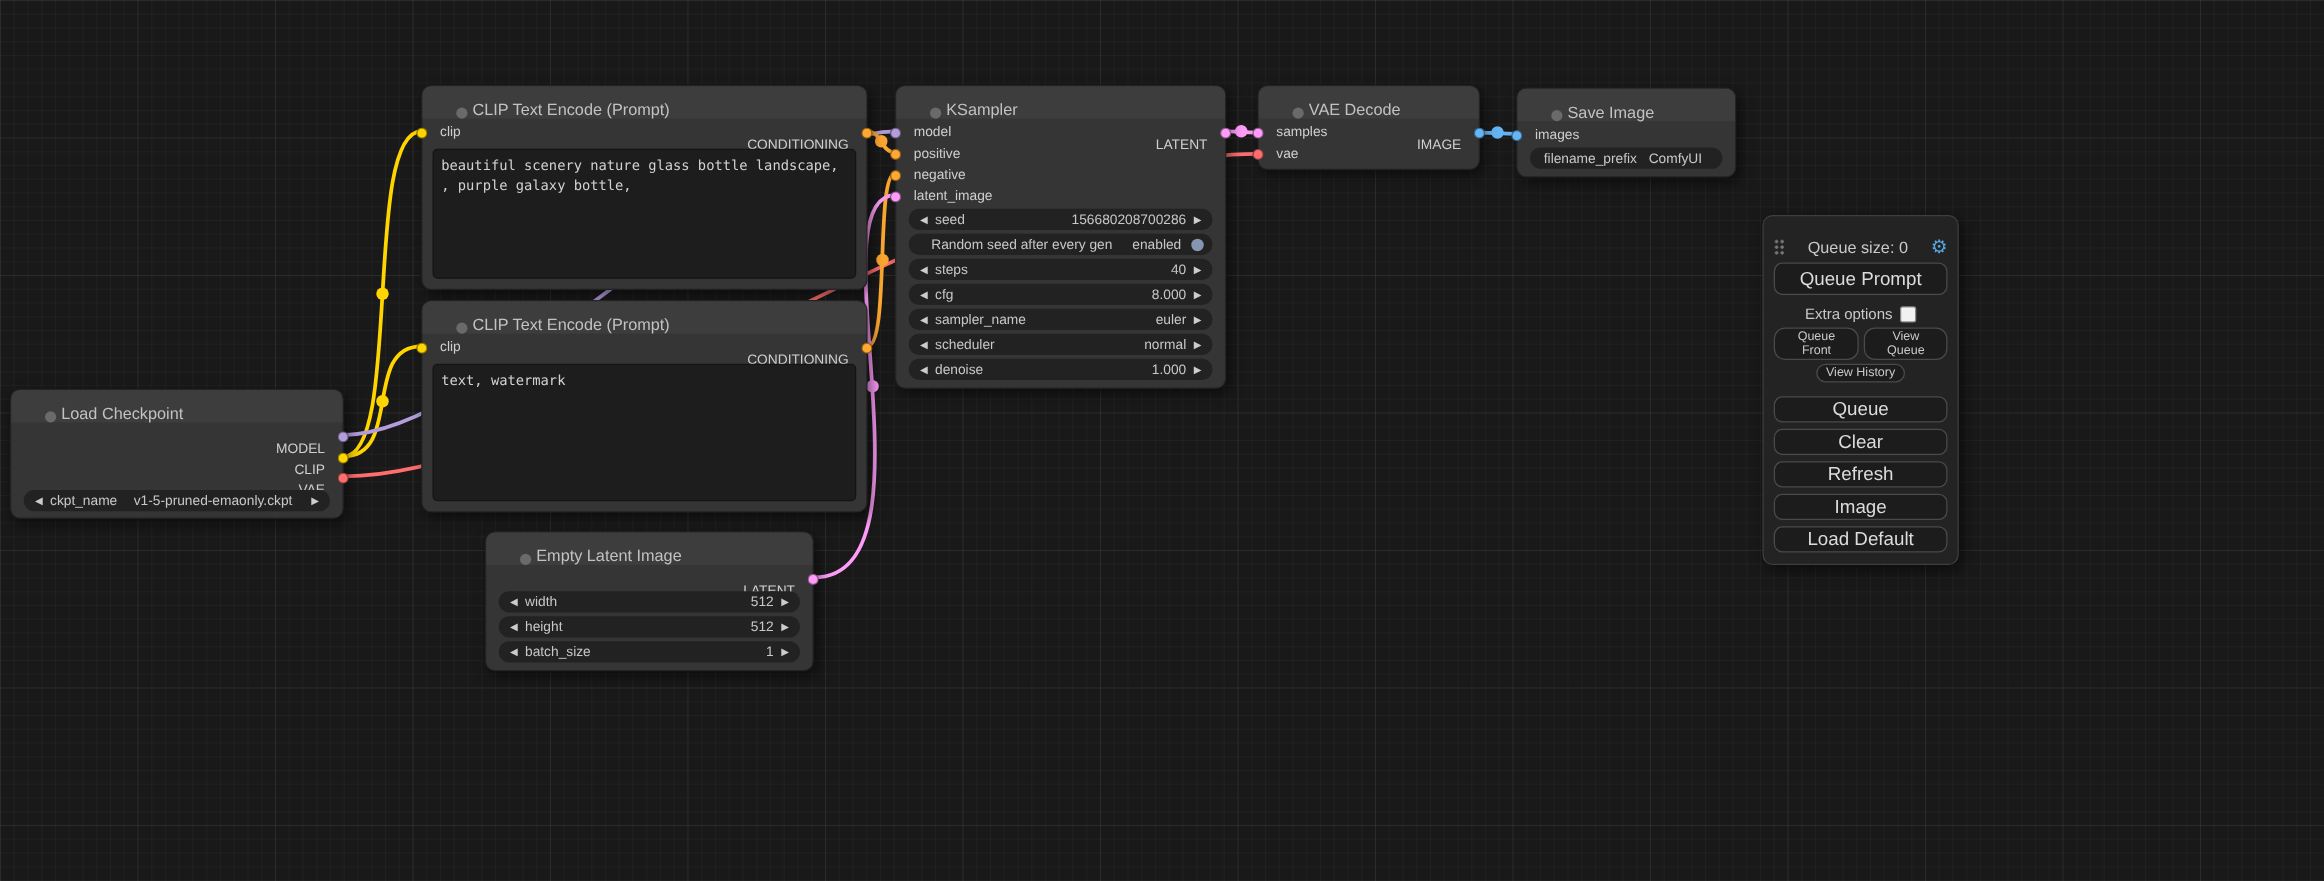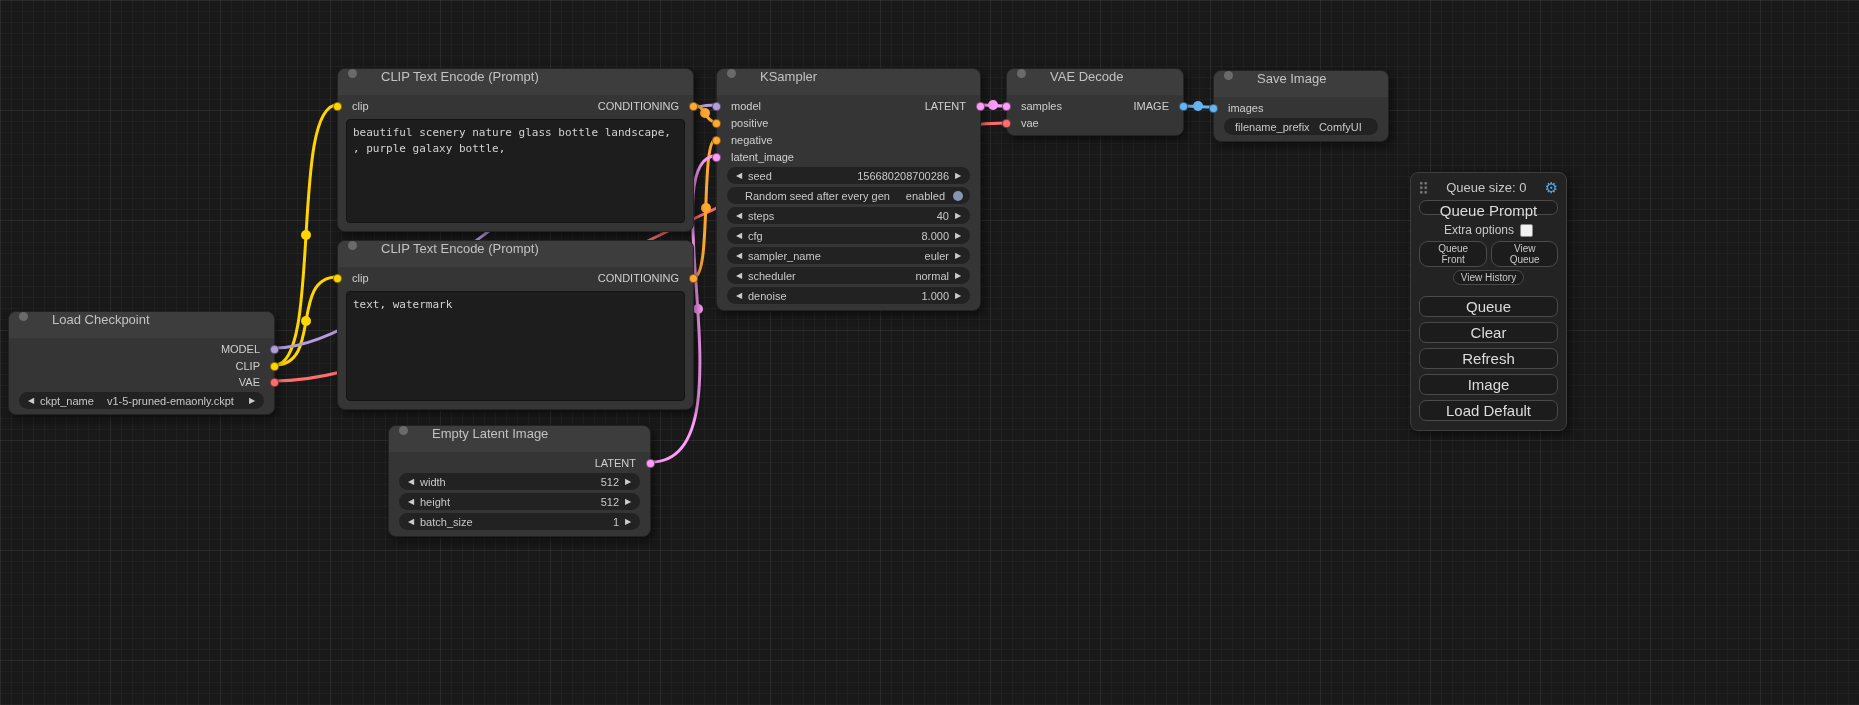--- a/index.html
+++ b/index.html
@@ -24,27 +24,27 @@
   .d-vae{fill:var(--c-vae);} .d-cond{fill:var(--c-conditioning);}
   .d-latent{fill:var(--c-latent);} .d-image{fill:var(--c-image);}
 
   .node{
     position:absolute;z-index:2;background:#353535;border:1px solid #232323;
     border-radius:8px;box-shadow:3px 4px 10px rgba(0,0,0,.5);
     color:#c8c8c8;font-size:12px;box-sizing:border-box;
   }
   .ntitle{
     height:26px;background:#3d3d3d;border-radius:7px 7px 0 0;
-    display:flex;align-items:flex-start;gap:24px;padding:0 10px;
+    display:flex;align-items:flex-end;gap:4px;padding:0 27px;
     font-size:13px;color:#c2c2c2;
   }
   .cdot{width:9px;height:9px;border-radius:50%;background:#6a6a6a;flex:none;}
   .iorow{position:absolute;left:0;right:0;height:17px;line-height:17px;font-size:11px;}
   .in-label{position:absolute;left:14px;color:#cfcfcf;}
-  .out-label{position:absolute;right:14px;color:#cfcfcf;}
+  .out-label{position:absolute;right:14px;color:#cfcfcf;margin-top:10px;}
   .port{position:absolute;width:9px;height:9px;border-radius:50%;box-sizing:border-box;
         border:1px solid rgba(0,0,0,.45);z-index:3;}
   .port.in{left:-5px;} .port.out{right:-5px;}
   .p-model{background:var(--c-model);} .p-clip{background:var(--c-clip);}
   .p-vae{background:var(--c-vae);} .p-cond{background:var(--c-conditioning);}
   .p-latent{background:var(--c-latent);} .p-image{background:var(--c-image);}
 
   .widget{
     position:absolute;left:10px;right:10px;height:17px;background:#222222;
     border-radius:9px;display:flex;align-items:center;padding:0 7px;
@@ -60,30 +60,30 @@
     position:absolute;left:8px;right:8px;background:#1d1d1d;border:1px solid #141414;
     border-radius:4px;color:#d2d2d2;font-family:"DejaVu Sans Mono",monospace;
     font-size:11px;line-height:1.45;padding:5px 6px;resize:none;box-sizing:border-box;outline:none;
   }
 
   
   .queue-panel{
     position:absolute;left:1410px;top:172px;width:157px;z-index:4;
     background:#232323;border:1px solid #3e3e3e;border-radius:8px;
     box-shadow:3px 4px 12px rgba(0,0,0,.55);
-    padding:5px 8px 9px 8px;box-sizing:border-box;color:#cfcfcf;
+    padding:15px 8px 9px 8px;box-sizing:border-box;color:#cfcfcf;
   }
   .qp-header{display:flex;align-items:center;height:18px;margin-bottom:4px;}
   .drag-handle{width:9px;height:13px;flex:none;cursor:grab;
     background-image:radial-gradient(circle,#7a7a7a 1.1px,transparent 1.5px);
     background-size:4.5px 4.5px;}
   .qp-size{flex:1;text-align:center;font-size:13px;color:#c9c9c9;}
   .qp-gear{flex:none;font-size:15px;color:#56a6e0;line-height:1;cursor:pointer;}
   .qp-big{
-    display:block;width:100%;height:15px;background:#1c1c1c;color:#dcdcdc;
+    display:block;width:100%;height:26px;background:#1c1c1c;color:#dcdcdc;
     border:1px solid #4a4a4a;border-radius:7px;font-size:15px;
     font-family:"Liberation Sans",sans-serif;cursor:pointer;
   }
   .qp-extra{display:flex;align-items:center;justify-content:center;gap:6px;
     margin:8px 0 4px 0;font-size:12px;color:#c9c9c9;}
   .qp-checkbox{width:11px;height:11px;background:#f2f2f2;border:1px solid #8a8a8a;
     border-radius:2px;display:inline-block;cursor:pointer;}
   .qp-row{display:flex;justify-content:center;gap:4px;margin-bottom:3px;}
   .qp-small{
     background:#1c1c1c;color:#c9c9c9;border:1px solid #4a4a4a;border-radius:9px;

